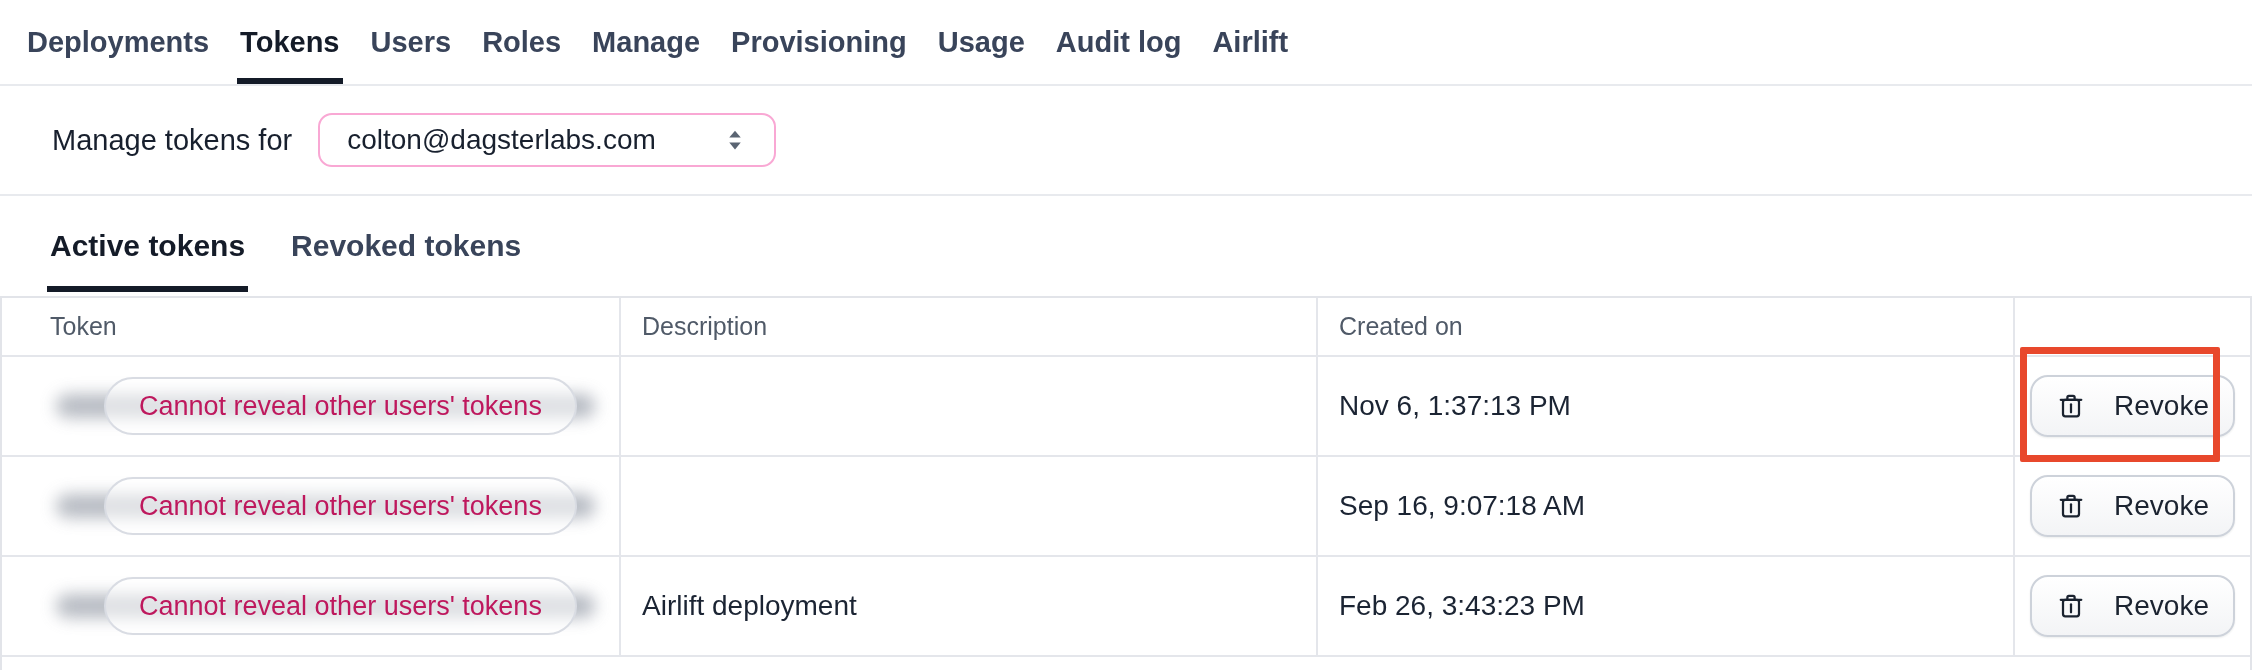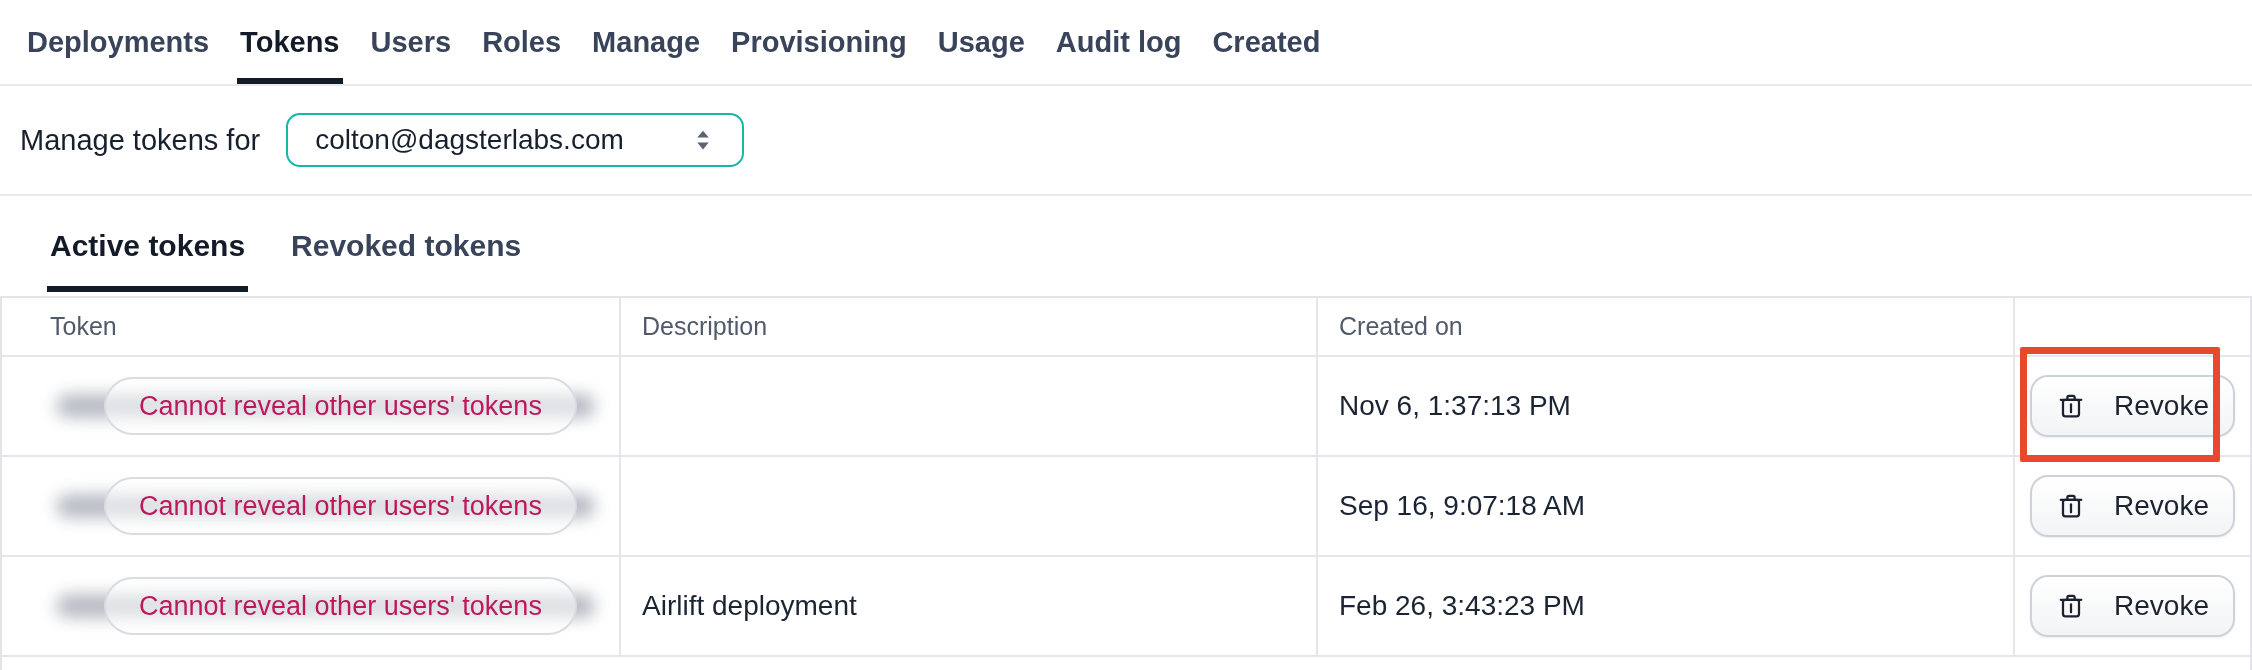--- a/index.html
+++ b/index.html
@@ -9,24 +9,24 @@
   
   .topnav { height:86px; display:flex; align-items:center; gap:31px;
             padding-left:27px; border-bottom:2px solid #e8eaee; position:relative; }
   .tab { font-size:29px; font-weight:600; color:#39445a; height:100%;
          display:flex; align-items:center; position:relative; cursor:pointer; white-space:nowrap; }
   .tab.active { color:#141b28; font-weight:700; }
   .tab.active::after { content:""; position:absolute; left:-3px; right:-3px; bottom:0;
                        height:6px; background:var(--accent-dark,#141b28); }
 
   
-  .manage-row { height:110px; display:flex; align-items:center; padding-left:20px;
+  .manage-row { height:110px; display:flex; align-items:center; padding-left:52px;
                 border-bottom:2px solid #e8eaee; }
   .manage-label { font-size:29px; color:#18202e; margin-right:26px; }
-  .user-select { width:458px; height:54px; border:2px solid #14b8a6; border-radius:14px;
+  .user-select { width:458px; height:54px; border:2px solid #f9a8d4; border-radius:14px;
                  background:#ffffff; display:flex; align-items:center; justify-content:space-between;
                  padding:0 24px 0 27px; cursor:pointer; }
   .user-select .sel-text { font-size:28px; color:#18202e; }
   .caret-icon { width:30px; height:30px; flex:0 0 auto; }
 
   
   .token-tabs { height:100px; display:flex; align-items:center; gap:46px; padding-left:50px; }
   .ttab { font-size:30px; font-weight:600; color:#39445a; height:100%;
           display:flex; align-items:center; position:relative; cursor:pointer; }
   .ttab.active { color:#141b28; font-weight:700; }
@@ -74,21 +74,21 @@
 
 <nav class="topnav">
   <span class="tab">Deployments</span>
   <span class="tab active">Tokens</span>
   <span class="tab">Users</span>
   <span class="tab">Roles</span>
   <span class="tab">Manage</span>
   <span class="tab">Provisioning</span>
   <span class="tab">Usage</span>
   <span class="tab">Audit log</span>
-  <span class="tab">Created</span>
+  <span class="tab">Airlift</span>
 </nav>
 
 <section class="manage-row">
   <span class="manage-label">Manage tokens for</span>
   <div class="user-select">
     <span class="sel-text">colton@dagsterlabs.com</span>
     <svg class="caret-icon" viewBox="0 0 24 24">
       <path d="M12 4.5 L16.6 10 H7.4 Z" fill="#5a6472"></path>
       <path d="M12 19.5 L7.4 14 H16.6 Z" fill="#5a6472"></path>
     </svg>

